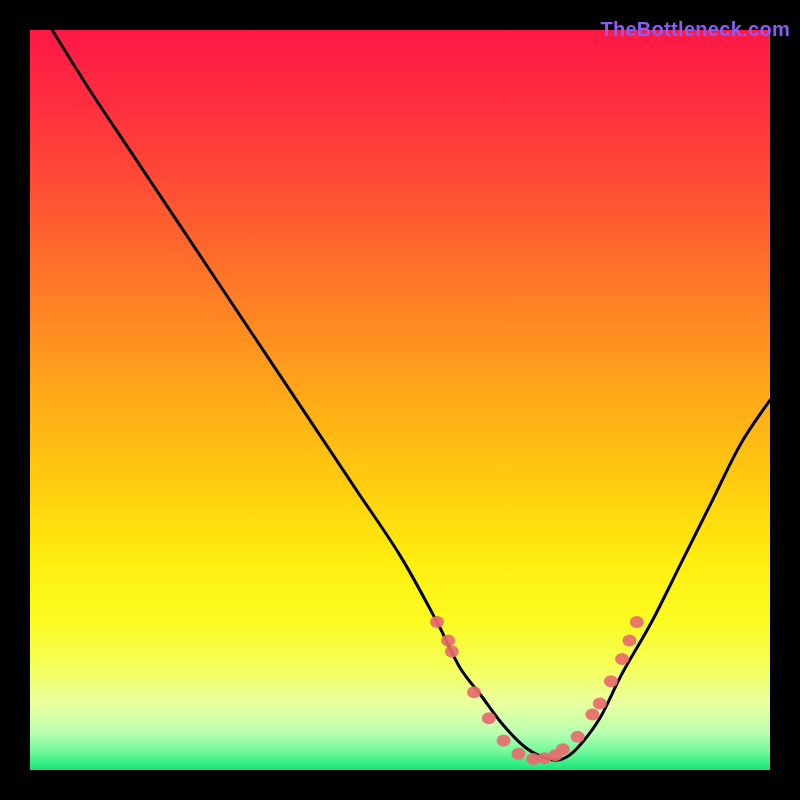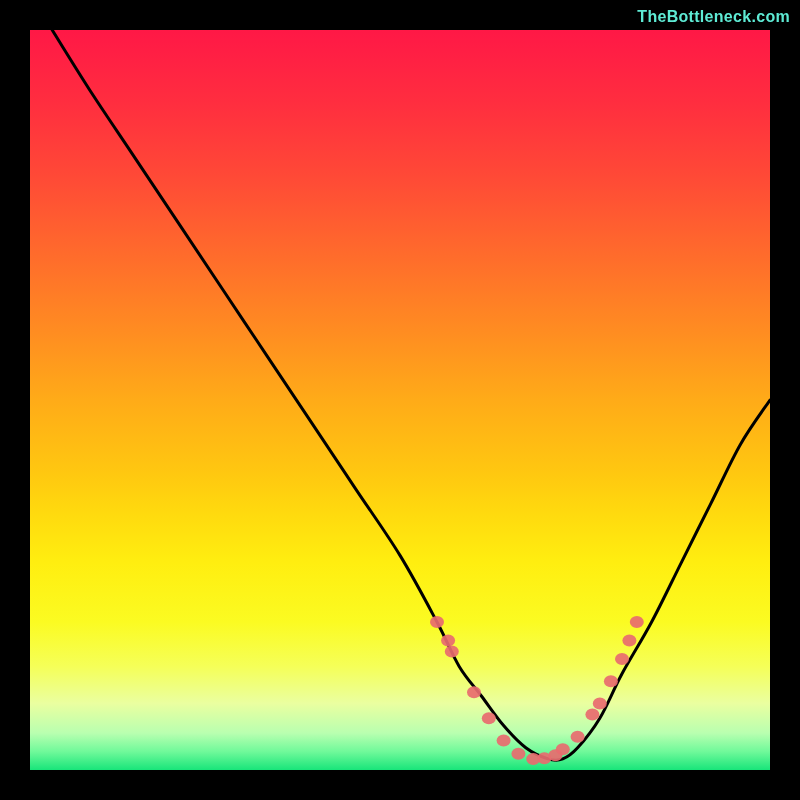--- a/index.html
+++ b/index.html
@@ -12,24 +12,24 @@
     font-family: Arial, Helvetica, sans-serif;
   }
   .stage {
     position: relative;
     width: 800px;
     height: 800px;
     background: #000000;
   }
   .watermark {
     position: absolute;
-    top: 8px;
+    top: 18px;
     right: 10px;
-    color: #5eead4;
-    font-size: 16px;
+    color: #8b5cf6;
+    font-size: 20px;
     font-weight: 600;
     letter-spacing: 0.3px;
     z-index: 20;
   }
   .plot-wrap {
     position: absolute;
     left: 30px;
     top: 30px;
     width: 740px;
     height: 740px;

